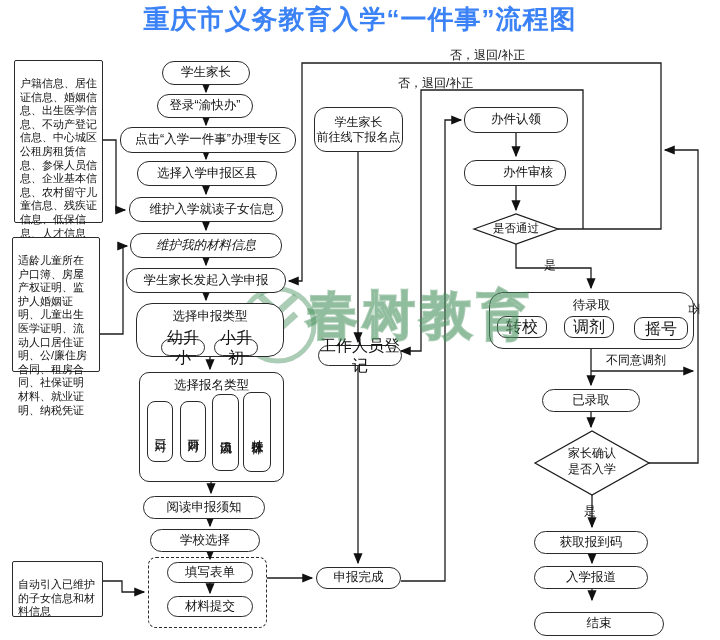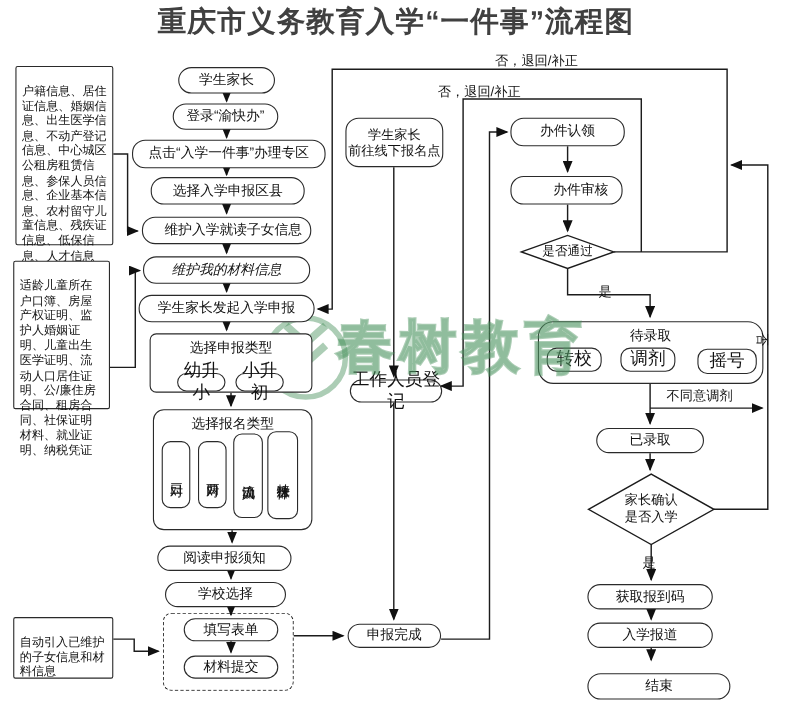--- a/index.html
+++ b/index.html
@@ -2,39 +2,39 @@
 <html><head>
 <meta charset="utf-8">
 <style>
   html,body{margin:0;padding:0;background:#ffffff;}
   .stage{
     position:relative;width:720px;height:640px;background:#fff;overflow:hidden;
     font-family:"Liberation Sans","DejaVu Sans",sans-serif;color:#111;
   }
   .title{
     position:absolute;left:0;top:2px;width:720px;text-align:center;
-    font-size:26px;font-weight:bold;letter-spacing:1px;color:#404040;
+    font-size:26px;font-weight:bold;letter-spacing:1px;color:#3b82f6;
   }
   svg.wires{position:absolute;left:0;top:0;z-index:1;}
   .node{
     position:absolute;z-index:3;box-sizing:border-box;background:#fff;
     border:1.4px solid #2a2a2a;border-radius:12px;
     display:flex;align-items:center;justify-content:center;text-align:center;
     font-size:12.5px;line-height:1.25;white-space:pre-line;
   }
   .sq{border-radius:2px;justify-content:flex-start;align-items:flex-start;
     text-align:left;padding:16px 5px;font-size:11px;line-height:13.6px;}
   .container{align-items:flex-start;padding-top:5px;}
   .dashed{border-style:dashed;border-radius:8px;background:transparent;z-index:2;}
   .vopt{writing-mode:vertical-rl;text-orientation:upright;letter-spacing:1px;
     border-radius:8px;font-size:12px;}
   .sub{border-radius:9px;font-size:16px;}
   .dtext{
     position:absolute;z-index:4;display:flex;align-items:center;justify-content:center;
-    text-align:center;font-size:11.5px;line-height:1.3;white-space:pre-line;background:transparent;
+    text-align:center;font-size:11.5px;line-height:1.3;white-space:pre-line;background:transparent;font-family:Liberation Mono, monospace;
   }
   .lbl{position:absolute;z-index:4;font-size:12px;color:#111;white-space:nowrap;}
   .rot{transform:rotate(90deg);transform-origin:center;}
   .wm-text{
     position:absolute;z-index:5;left:306px;top:281px;font-size:52px;font-weight:bold;
     letter-spacing:5px;color:rgba(88,158,108,0.30);
     -webkit-text-stroke:2px rgba(70,145,90,0.45);pointer-events:none;white-space:nowrap;
   }
 </style>
 </head>
@@ -106,21 +106,21 @@
   <div class="node sq" style="left:12px;top:561px;width:91px;height:56px;">自动引入已维护的子女信息和材料信息</div>
 
   <div class="node" style="left:162px;top:61px;width:88px;height:24px;">学生家长</div>
   <div class="node" style="left:157px;top:94px;width:96px;height:24px;">登录“渝快办”</div>
   <div class="node" style="left:120px;top:127px;width:176px;height:26px;">点击“入学一件事”办理专区</div>
   <div class="node" style="left:137px;top:161px;width:140px;height:25px;">选择入学申报区县</div>
   <div class="node" style="left:129px;top:197px;width:154px;height:25px;padding-left:12px;">维护入学就读子女信息</div>
   <div class="node" style="left:130px;top:233px;width:152px;height:25px;font-style:italic;">维护我的材料信息</div>
   <div class="node" style="left:126px;top:268px;width:160px;height:25px;">学生家长发起入学申报</div>
 
-  <div class="node container" style="left:136px;top:303px;width:148px;height:54px;border-radius:6px;">选择申报类型</div>
+  <div class="node container" style="left:136px;top:303px;width:148px;height:54px;border-radius:16px;">选择申报类型</div>
   <div class="node sub" style="left:161px;top:339px;width:44px;height:17px;">幼升小</div>
   <div class="node sub" style="left:214px;top:339px;width:44px;height:17px;">小升初</div>
 
   <div class="node container" style="left:139px;top:372px;width:145px;height:110px;border-radius:10px;">选择报名类型</div>
   <div class="node vopt" style="left:147px;top:401px;width:26px;height:61px;">三对口</div>
   <div class="node vopt" style="left:180px;top:401px;width:26px;height:61px;">两对口</div>
   <div class="node vopt" style="left:212px;top:394px;width:27px;height:77px;">流动人口</div>
   <div class="node vopt" style="left:243px;top:392px;width:28px;height:80px;">特殊群体</div>
 
   <div class="node" style="left:143px;top:496px;width:122px;height:23px;">阅读申报须知</div>

